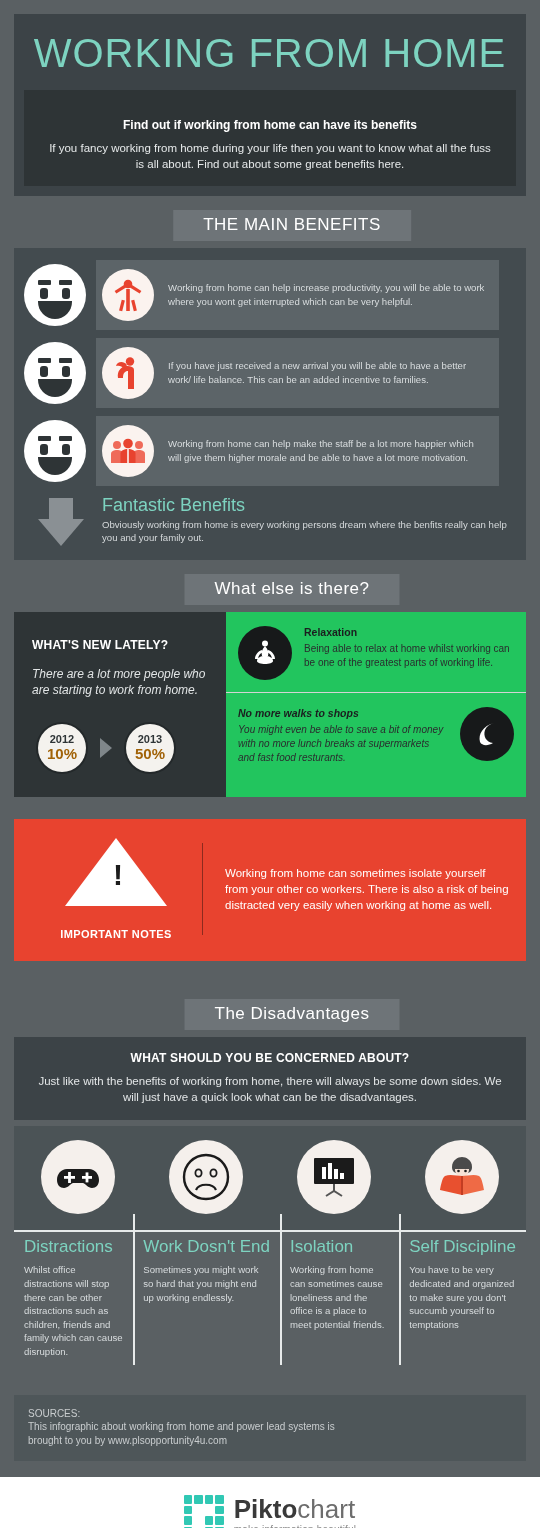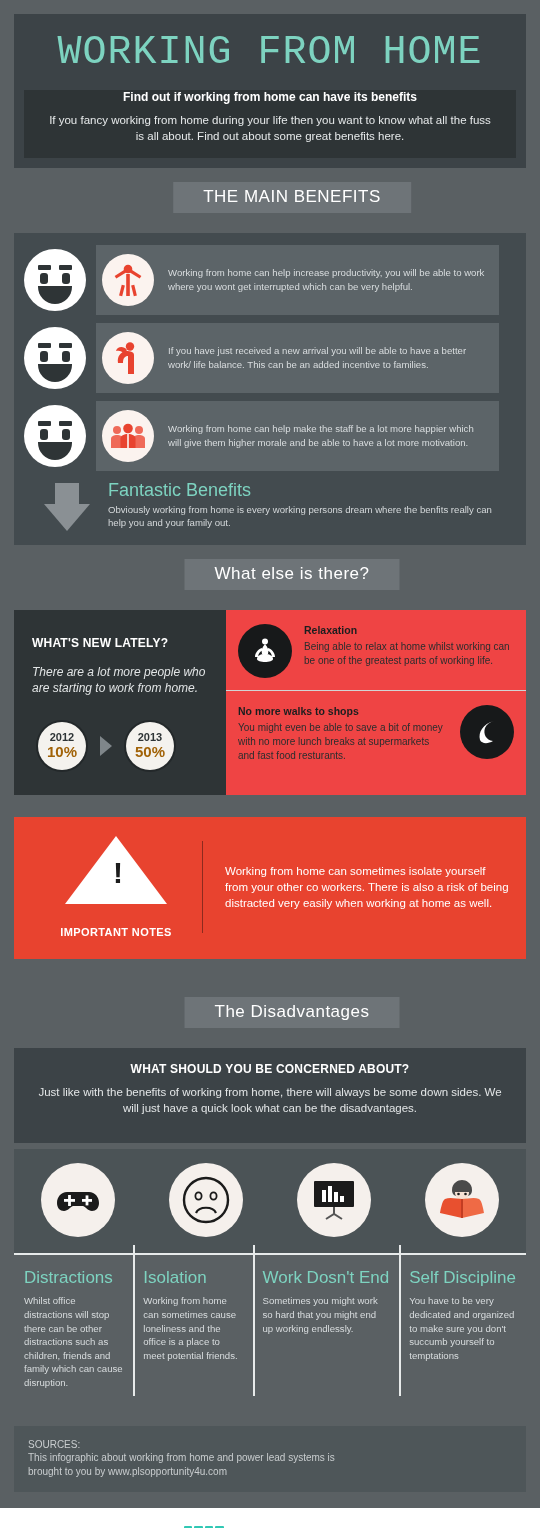--- a/index.html
+++ b/index.html
@@ -16,46 +16,46 @@
     margin: 14px 14px 0 14px;
     background: #3c4347;
     padding: 18px 10px 10px 10px;
   }
   .hero-title {
     text-align: center;
     color: #7dd3c0;
     font-size: 40px;
     letter-spacing: 1px;
     font-weight: 400;
-    font-family: Liberation Mono, monospace;
+    font-family: Liberation Sans, sans-serif;
     line-height: 1.05;
   }
   .hero-sub {
     margin-top: 16px;
     background: #2e3436;
-    padding: 0 22px 14px 22px;
+    padding: 28px 22px 14px 22px;
   }
   .hero-sub-title {
     color: #ffffff;
     font-size: 12px;
     font-weight: bold;
     text-align: center;
     margin-bottom: 9px;
   }
   .hero-sub-body {
     color: #e6e9ea;
     font-size: 11.5px;
     text-align: center;
     line-height: 1.35;
   }
 
   
   .ribbon-wrap {
     position: relative;
-    height: 51px;
+    height: 38px;
     margin-top: 14px;
     margin-left: 44px;
   }
   .ribbon {
     position: absolute;
     left: 50%;
     transform: translateX(-50%);
     background: #6e7478;
     color: #ffffff;
     font-size: 17px;
@@ -123,21 +123,21 @@
   .benefit-text {
     color: #d9dddf;
     font-size: 9.6px;
     line-height: 1.42;
   }
 
   
   .fantastic {
     display: flex;
     align-items: flex-start;
-    padding: 2px 14px 4px 12px;
+    padding: 2px 14px 4px 6px;
   }
   .arrow-col {
     width: 82px; flex: 0 0 82px;
     display: flex; justify-content: center; align-items: flex-start;
     padding-top: 2px;
   }
   .down-arrow { position: relative; width: 46px; height: 48px; }
   .down-arrow .stem { position: absolute; left: 11px; top: 0; width: 24px; height: 22px; background: #8a9094; }
   .down-arrow .head {
     position: absolute; left: 0; top: 21px;
@@ -178,33 +178,33 @@
   }
   .stat-year { color: #2e3436; font-size: 11px; font-weight: bold; line-height: 1; }
   .stat-pct { color: #a16207; font-size: 15px; font-weight: bold; line-height: 1.1; margin-top: 1px;
               font-family: "Liberation Sans Narrow", "Liberation Sans", sans-serif; }
   .chev {
     width: 0; height: 0; margin: 0 14px;
     border-top: 10px solid transparent;
     border-bottom: 10px solid transparent;
     border-left: 12px solid #7f868a;
   }
-  .wn-right { flex: 1; background: #ef4444; padding: 0; }
+  .wn-right { flex: 1; background: #22c55e; padding: 0; }
   .wr-item { display: flex; padding: 14px 12px 12px 12px; align-items: flex-start; }
   .wr-item.bordered { border-bottom: 1px solid #d2d4d4; }
   .dark-circle {
     width: 54px; height: 54px; flex: 0 0 54px; border-radius: 50%;
     background: #17191a;
     display: flex; align-items: center; justify-content: center;
   }
   .wr-text { flex: 1; }
   .wr-title { color: #1b1e1f; font-size: 10.5px; font-weight: bold; margin-bottom: 4px; }
   .wr-body { color: #2a2d2e; font-size: 10px; line-height: 1.38; }
   .wr-item .pad-l { margin-left: 12px; }
-  .wr-item .pad-r { margin-right: 12px; }
+  .wr-item .pad-r { margin-right: 12px; font-style: italic; }
 
   
   .notes {
     margin: 22px 14px 0 14px;
     background: #e8432f;
     display: flex;
     align-items: center;
     padding: 14px 16px 16px 16px;
     min-height: 142px;
   }
@@ -222,39 +222,39 @@
     font-family: "Liberation Sans", sans-serif;
   }
   .notes-label { color: #ffffff; font-size: 11px; font-weight: bold; letter-spacing: .4px; margin-top: 22px; }
   .notes-divider { width: 1px; background: #8d2a1e; align-self: stretch; margin: 10px 22px 10px 0; }
   .notes-text { color: #ffffff; font-size: 11.5px; line-height: 1.42; flex: 1; }
 
   
   .disadv-intro {
     margin: 0 14px;
     background: #3c4347;
-    padding: 14px 24px 26px 24px;
+    padding: 14px 24px 14px 24px;
   }
   .disadv-intro-title { color: #ffffff; font-size: 12px; font-weight: bold; text-align: center; margin-bottom: 9px; letter-spacing: .2px; }
   .disadv-intro-body { color: #e3e6e7; font-size: 11.5px; line-height: 1.38; text-align: center; }
 
   .disadv-icons {
     margin: 6px 14px 0 14px;
     background: #4b5356;
     display: flex;
     padding: 14px 0 16px 0;
   }
   .disadv-icon-cell { flex: 1; display: flex; justify-content: center; }
   .big-circle {
     width: 74px; height: 74px; border-radius: 50%;
     background: #f5f0ec;
     display: flex; align-items: center; justify-content: center;
   }
 
-  .disadv-cols { display: flex; margin: 0 14px; position: relative; padding-top: 14px; }
+  .disadv-cols { display: flex; margin: 0 14px; position: relative; padding-top: 6px; }
   .dcol { flex: 1; padding: 0 10px 16px 10px; position: relative; }
   .dcol::before {
     content: "";
     position: absolute; left: 0; top: -24px; bottom: 10px; width: 2px;
     background: #e7eaea;
   }
   .dcol:first-child::before { display: none; }
   .dcols-topline-wrap { position: relative; margin: 0 14px; height: 2px; background: #e7eaea; }
   .dcol-title {
     color: #7dd3c0; font-size: 17px; line-height: 1.1; margin-bottom: 7px;
@@ -523,26 +523,26 @@
   </div>
 
   <div class="dcols-topline-wrap"></div>
 
   <div class="disadv-cols">
     <div class="dcol">
       <div class="dcol-title">Distractions</div>
       <div class="dcol-body">Whilst office distractions will stop there can be other distractions such as children, friends and family which can cause disruption.</div>
     </div>
     <div class="dcol">
+      <div class="dcol-title">Work Dosn't End</div>
+      <div class="dcol-body">Sometimes you might work so hard that you might end up working endlessly.</div>
+    </div>
+    <div class="dcol">
       <div class="dcol-title">Isolation</div>
       <div class="dcol-body">Working from home can sometimes cause loneliness and the office is a place to meet potential friends.</div>
-    </div>
-    <div class="dcol">
-      <div class="dcol-title">Work Dosn't End</div>
-      <div class="dcol-body">Sometimes you might work so hard that you might end up working endlessly.</div>
     </div>
     <div class="dcol">
       <div class="dcol-title">Self Discipline</div>
       <div class="dcol-body">You have to be very dedicated and organized to make sure you don't succumb yourself to temptations</div>
     </div>
   </div>
 
   <div class="sources">
     <div class="sources-line">SOURCES:</div>
     <div class="sources-line">This infographic about working from home and power lead systems is</div>

